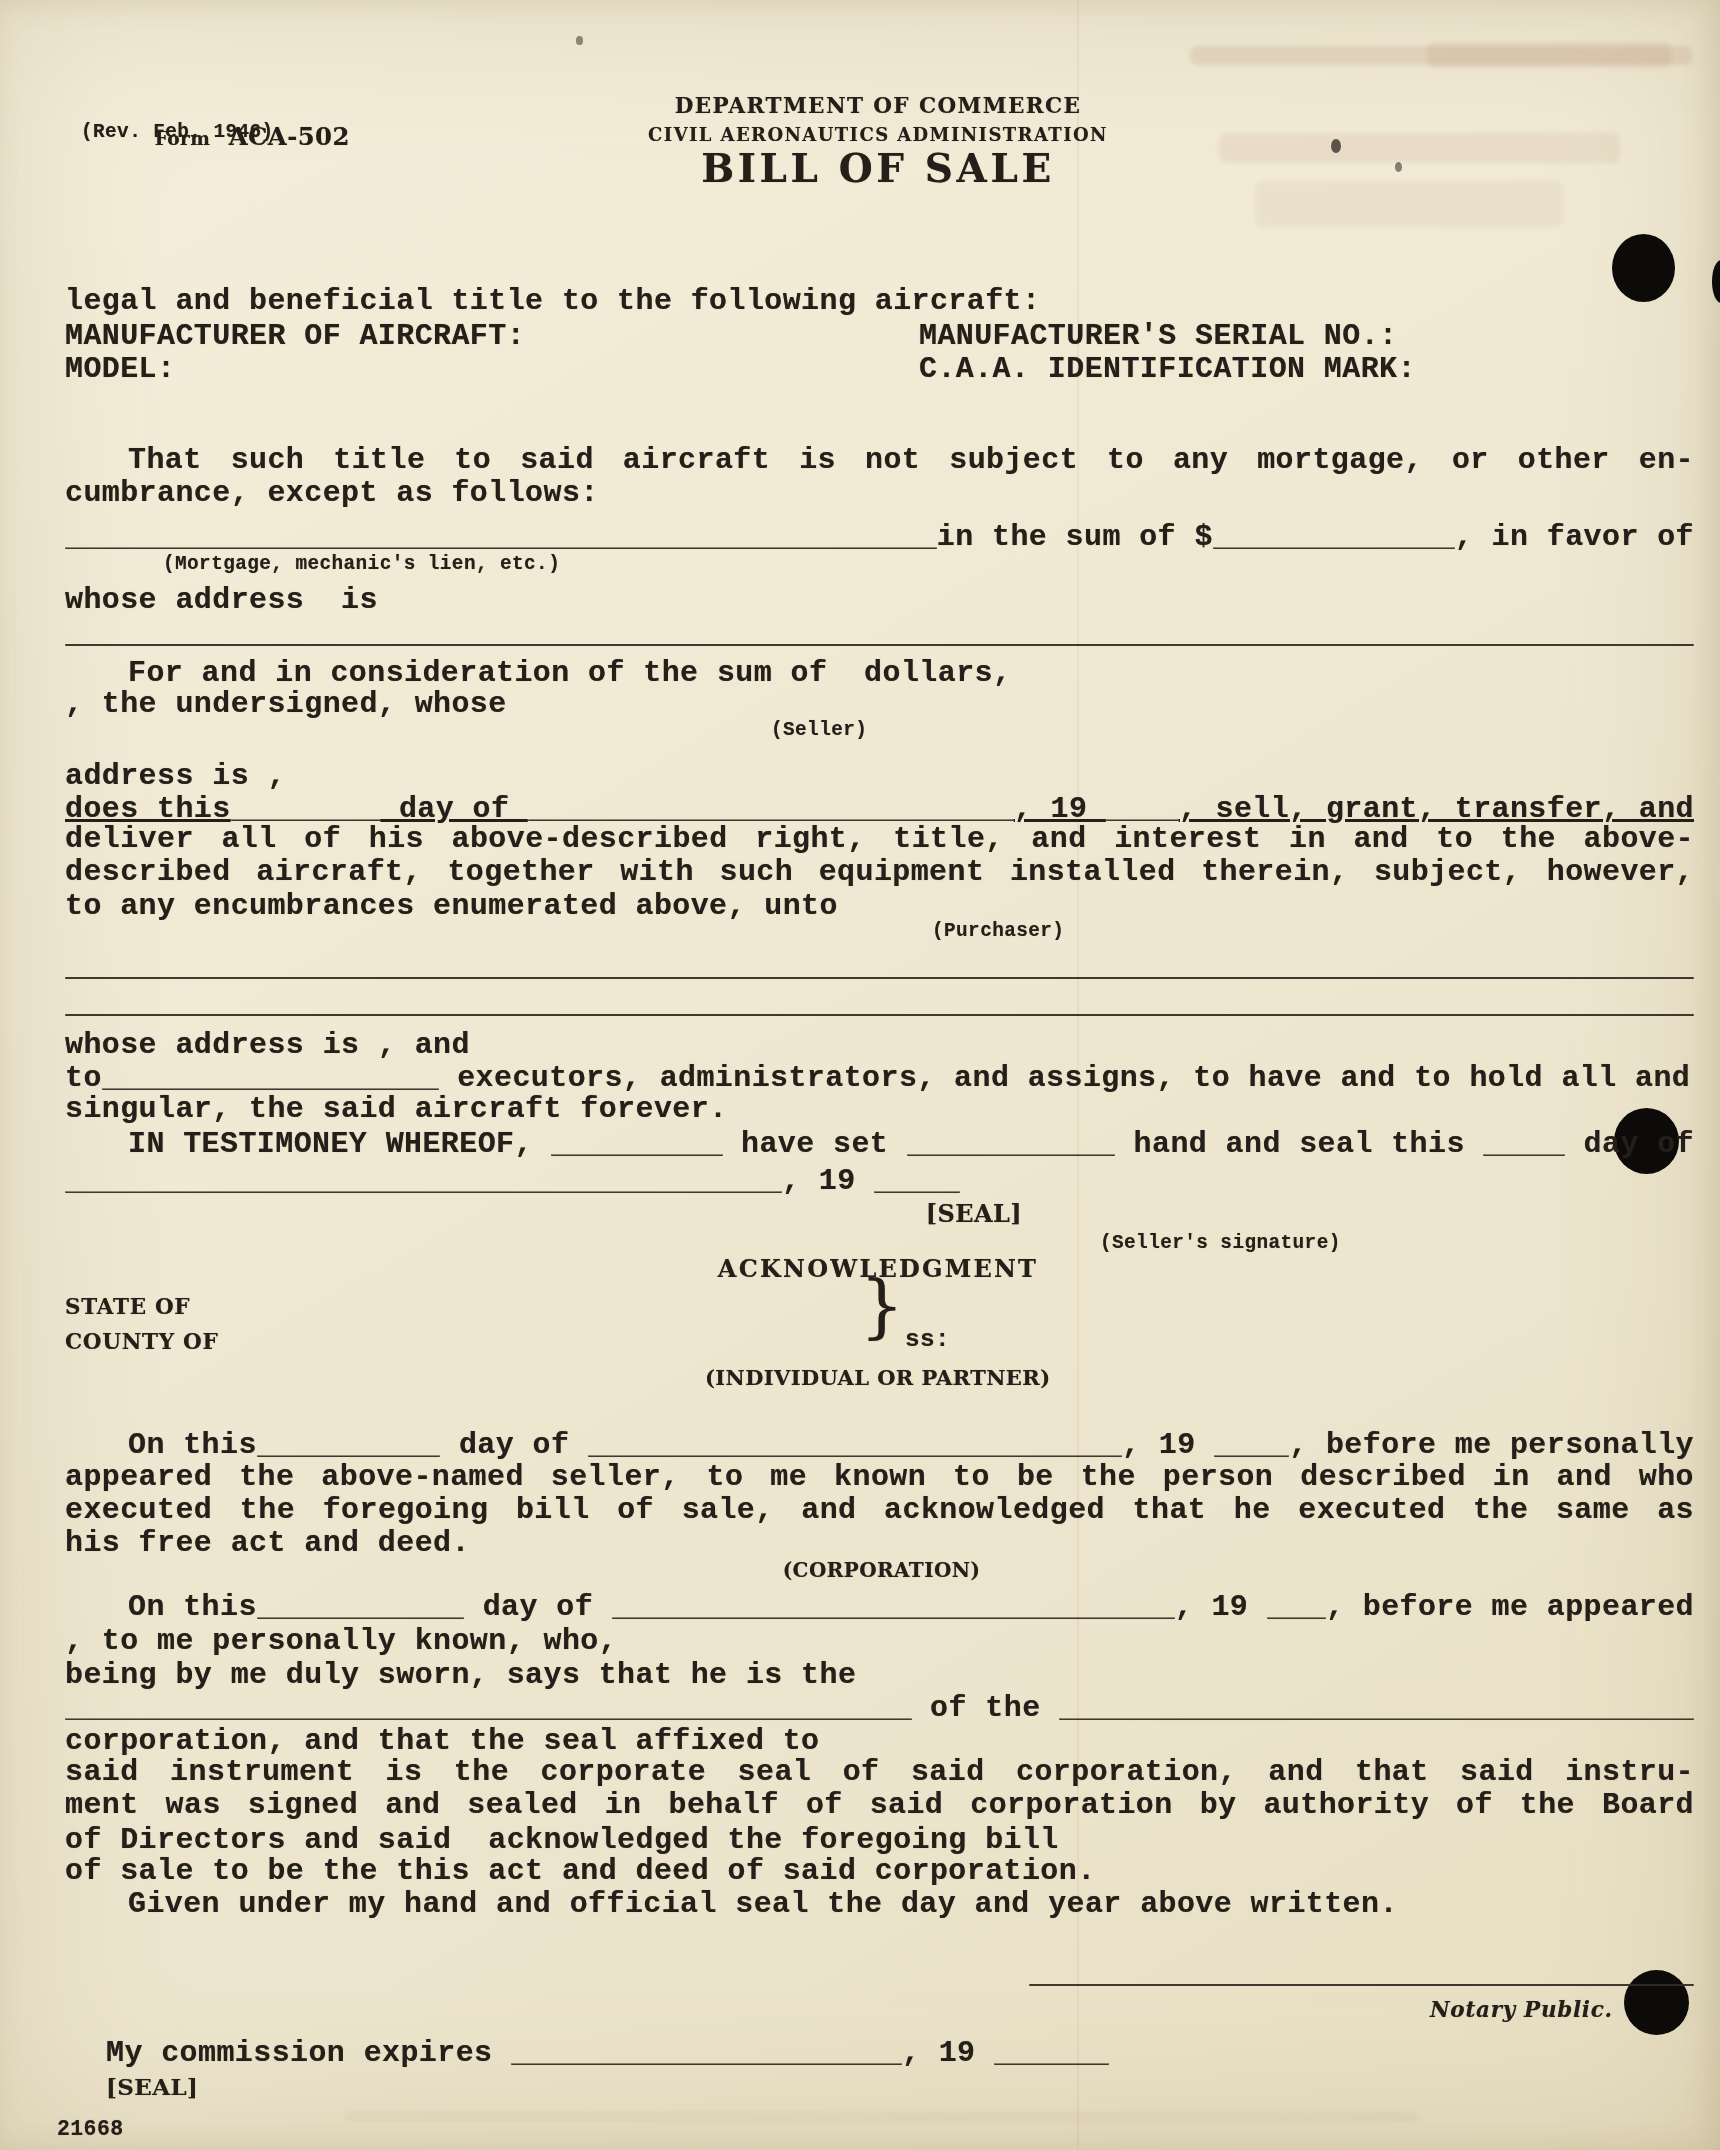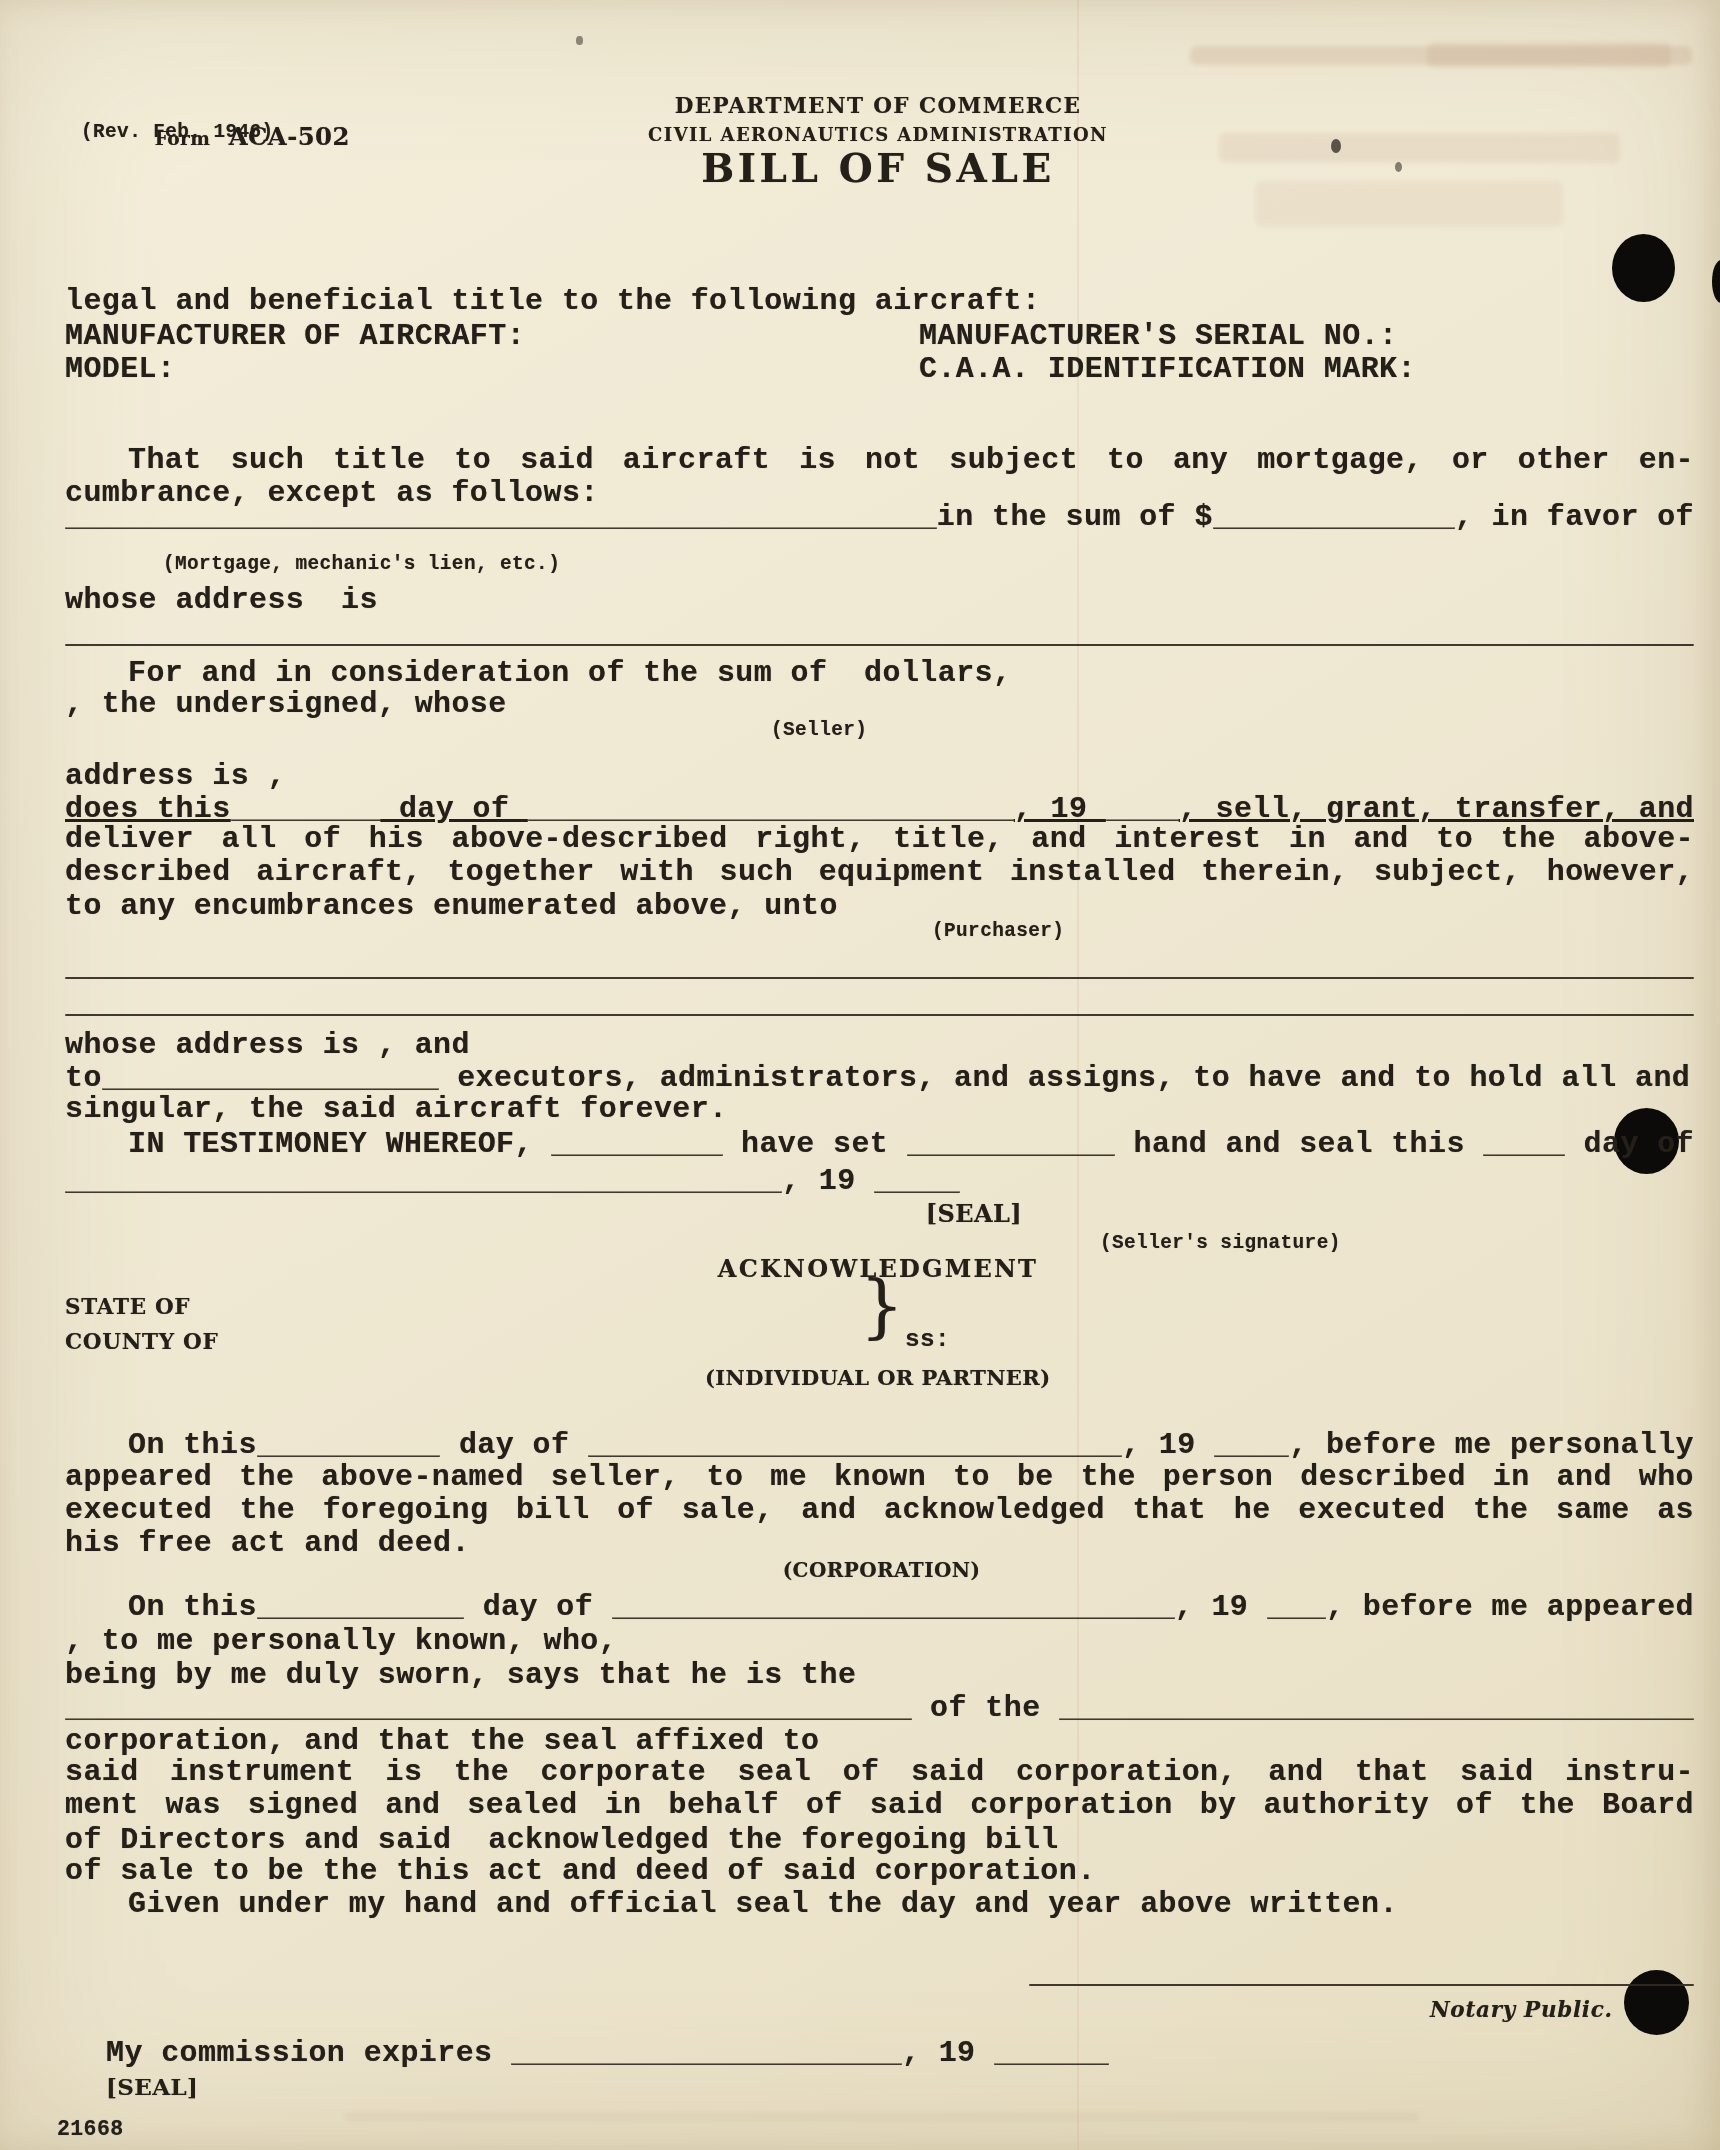--- a/index.html
+++ b/index.html
@@ -67,21 +67,21 @@
 
   <div class="pline" style="left:65px;top:285px;">legal and beneficial title to the following aircraft:</div>
   <div class="pline" style="left:65px;top:320px;">MANUFACTURER OF AIRCRAFT:</div>
   <div class="pline" style="left:919px;top:320px;">MANUFACTURER'S SERIAL NO.:</div>
   <div class="pline" style="left:65px;top:353px;">MODEL:</div>
   <div class="pline" style="left:919px;top:353px;">C.A.A. IDENTIFICATION MARK:</div>
 
   <div class="jline" style="left:65px;right:27px;top:444px;padding-left:63px;">That such title to said aircraft is not subject to any mortgage, or other en-</div>
   <div class="pline" style="left:65px;top:477px;">cumbrance, except as follows:</div>
 
-  <div class="line" style="left:65px;right:27px;top:499px;">
+  <div class="line" style="left:65px;right:27px;top:519px;">
     <span class="blank" style="flex:1135 1 0;"></span><span>in the sum of $</span><span class="blank" style="flex:315 1 0;"></span><span>, in favor of</span>
   </div>
   <div class="pline note" style="left:163px;top:548px;">(Mortgage, mechanic's lien, etc.)</div>
 
   <div class="line" style="left:65px;right:27px;top:582px;">
     <span class="blank"></span><span>whose address  is</span>
   </div>
   <div class="rule" style="left:65px;right:27px;top:644px;"></div>
 
   <div class="line" style="left:65px;right:27px;top:655px;">

